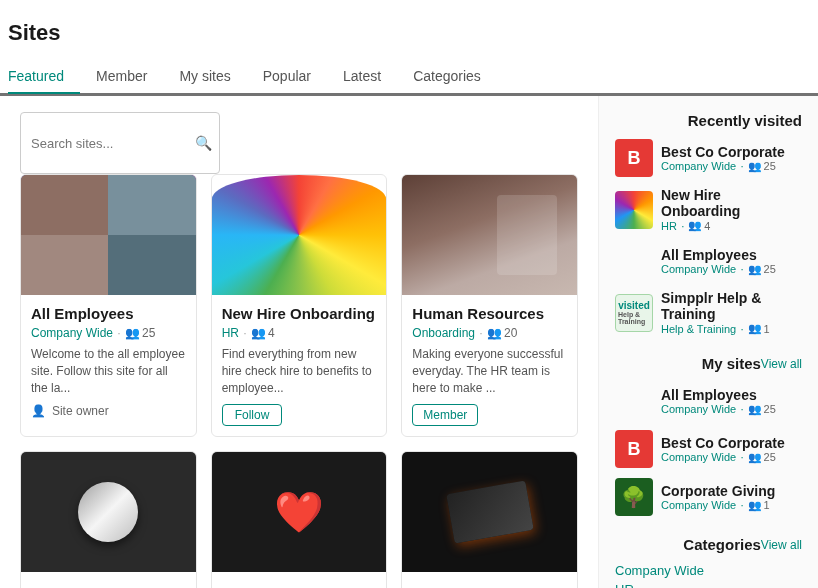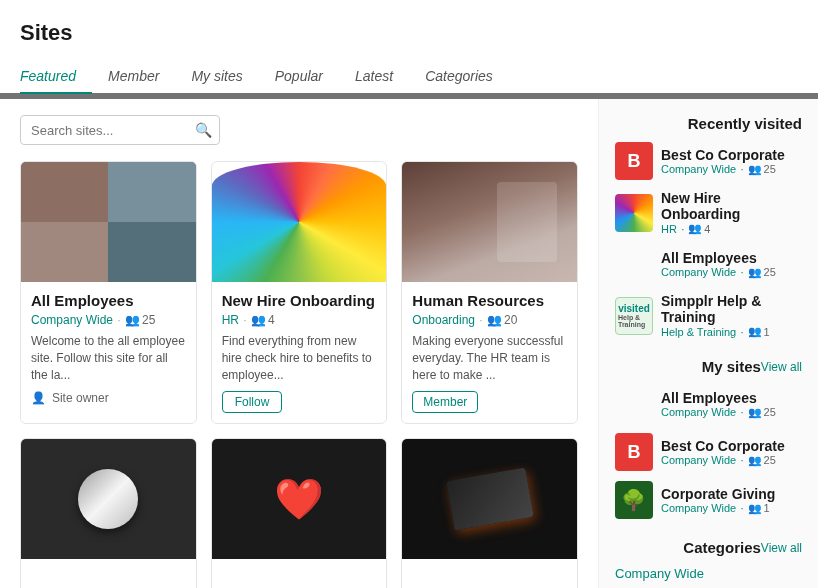--- a/index.html
+++ b/index.html
@@ -1,35 +1,35 @@
 <!DOCTYPE html>
 <html><head>
   <meta charset="utf-8">
   <style>
     * { box-sizing: border-box; margin: 0; padding: 0; }
     body { font-family: -apple-system, BlinkMacSystemFont, 'Segoe UI', sans-serif; background: #fff; color: #333; font-size: 14px; width: 818px; min-height: 588px; overflow: hidden; }
 
     .page { display: flex; flex-direction: column; height: 588px; }
 
     
-    .header { padding: 20px 20px 0; border-bottom: 6px solid #737373; }
+    .header { padding: 20px 8px 0; border-bottom: 3px solid #737373; }
     .page-title { font-size: 22px; font-weight: 600; color: #1a1a1a; margin-bottom: 14px; }
-    .tabs { display: flex; gap: 0; font-style: italic; }
+    .tabs { display: flex; gap: 0; }
     .tab { padding: 8px 16px; font-size: 14px; color: #555; cursor: pointer; border-bottom: 2px solid transparent; margin-bottom: -1px; }
     .tab:first-child { padding-left: 0; }
     .tab.active { color: #00897b; border-bottom: 2px solid #00897b; font-weight: 500; }
 
     
     .main { display: flex; flex: 1; overflow: hidden; }
 
     
     .content { flex: 1; padding: 16px 20px; overflow-y: auto; }
 
     
-    .search-bar { display: flex; align-items: center; border: 1px solid #ccc; border-radius: 4px; padding: 6px 10px; width: 200px; margin-bottom: 16px; background: #fff; }
+    .search-bar { display: flex; align-items: center; border: 1px solid #ccc; border-radius: 4px; padding: 22px 10px; width: 200px; margin-bottom: 0; background: #fff; }
     .search-bar input { border: none; outline: none; font-size: 13px; color: #555; width: 160px; background: transparent; }
     .search-bar .search-icon { color: #888; font-size: 14px; margin-left: 4px; }
 
     
     .site-grid { display: grid; grid-template-columns: repeat(3, 1fr); gap: 14px; }
     .site-card { border: 1px solid #e5e5e5; border-radius: 6px; overflow: hidden; cursor: pointer; }
     .card-image { width: 100%; height: 120px; overflow: hidden; position: relative; background: #ddd; }
     .card-body { padding: 10px; }
     .card-title { font-size: 15px; font-weight: 600; color: #1a1a1a; margin-bottom: 4px; }
     .card-meta { display: flex; align-items: center; gap: 4px; font-size: 12px; color: #00897b; margin-bottom: 6px; }

